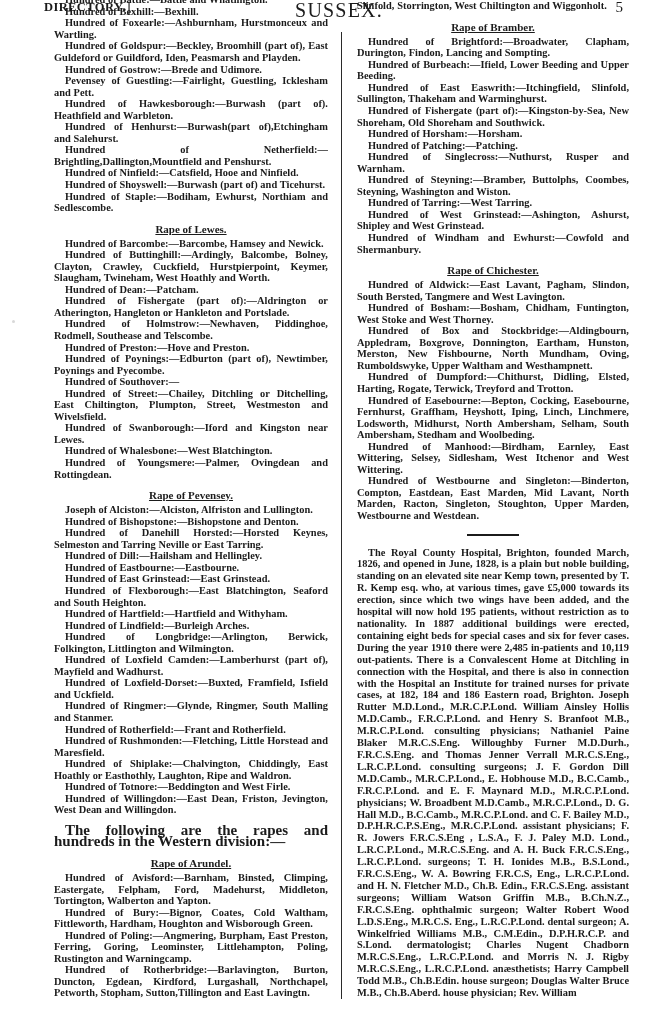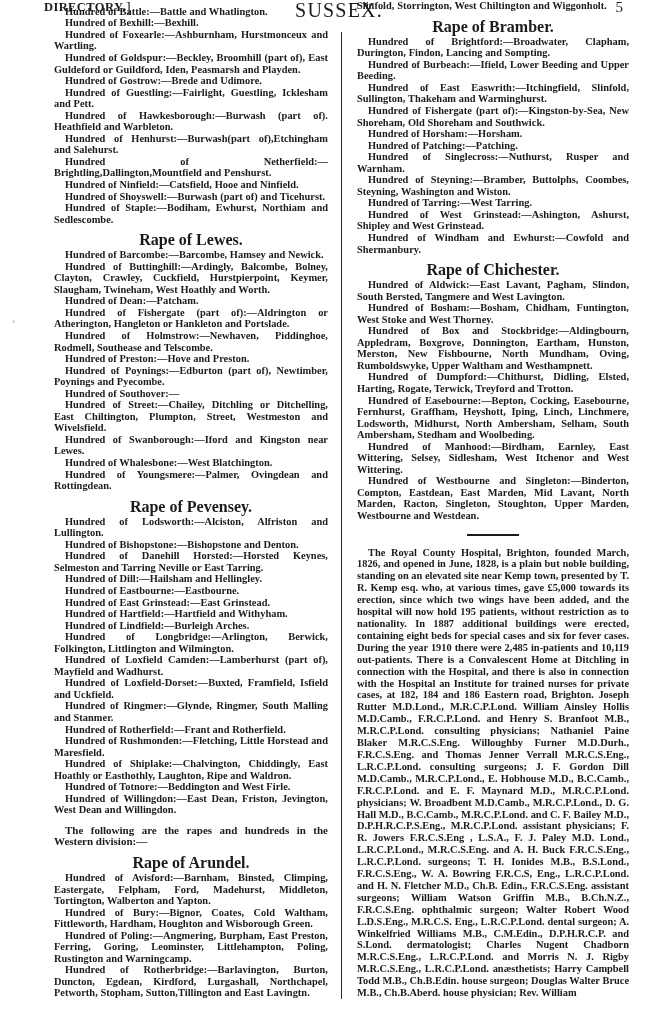--- a/index.html
+++ b/index.html
@@ -92,27 +92,28 @@
     line-height: 11.55px;
     text-align: justify;
     text-indent: 11px;
     letter-spacing: 0.02px;
     word-spacing: 0.1px;
     font-weight: bold;
   }
   .section-head {
     margin: 9px 0 3px 0;
     text-align: center;
-    font-size: 16px;
+    font-size: 11px;
     font-weight: bold;
     line-height: 12px;
+    text-decoration: underline;
   }
   .note {
     margin: 9px 0 0 0;
-    font-size: 11px;
+    font-size: 15px;
     line-height: 11.55px;
     text-align: justify;
     text-indent: 11px;
     font-weight: bold;
   }
   .divider {
     width: 52px;
     height: 2px;
     background: #1b1b1b;
     margin: 12px auto 11px auto;
@@ -154,21 +155,21 @@
   <div class="columns">
 
     <div class="col col-left">
 
       <div>
         <p class="entry">Hundred of Battle:—Battle and Whatlington.</p>
         <p class="entry">Hundred of Bexhill:—Bexhill.</p>
         <p class="entry">Hundred of Foxearle:—Ashburnham, Hurstmonceux and Wartling.</p>
         <p class="entry">Hundred of Goldspur:—Beckley, Broomhill (part of), East Guldeford or Guildford, Iden, Peasmarsh and Playden.</p>
         <p class="entry">Hundred of Gostrow:—Brede and Udimore.</p>
-        <p class="entry">Hundred of Guestling:—Fairlight, Guestling, Icklesham and Pett.</p>
+        <p class="entry">Pevensey of Guestling:—Fairlight, Guestling, Icklesham and Pett.</p>
         <p class="entry">Hundred of Hawkesborough:—Burwash (part of). Heathfield and Warbleton.</p>
         <p class="entry">Hundred of Henhurst:—Burwash(part of),Etchingham and Salehurst.</p>
         <p class="entry">Hundred of Netherfield:—Brightling,Dallington,Mountfield and Penshurst.</p>
         <p class="entry">Hundred of Ninfield:—Catsfield, Hooe and Ninfield.</p>
         <p class="entry">Hundred of Shoyswell:—Burwash (part of) and Ticehurst.</p>
         <p class="entry">Hundred of Staple:—Bodiham, Ewhurst, Northiam and Sedlescombe.</p>
       </div>
 
       <div class="section-head">Rape of Lewes.</div>
       <div>
@@ -181,26 +182,27 @@
         <p class="entry">Hundred of Poynings:—Edburton (part of), Newtimber, Poynings and Pyecombe.</p>
         <p class="entry">Hundred of Southover:—</p>
         <p class="entry">Hundred of Street:—Chailey, Ditchling or Ditchelling, East Chiltington, Plumpton, Street, Westmeston and Wivelsfield.</p>
         <p class="entry">Hundred of Swanborough:—Iford and Kingston near Lewes.</p>
         <p class="entry">Hundred of Whalesbone:—West Blatchington.</p>
         <p class="entry">Hundred of Youngsmere:—Palmer, Ovingdean and Rottingdean.</p>
       </div>
 
       <div class="section-head">Rape of Pevensey.</div>
       <div>
-        <p class="entry">Hundred of Lodsworth:—Alciston, Alfriston and Lullington.</p>
+        <p class="entry">Joseph of Alciston:—Alciston, Alfriston and Lullington.</p>
         <p class="entry">Hundred of Bishopstone:—Bishopstone and Denton.</p>
         <p class="entry">Hundred of Danehill Horsted:—Horsted Keynes, Selmeston and Tarring Neville or East Tarring.</p>
         <p class="entry">Hundred of Dill:—Hailsham and Hellingley.</p>
         <p class="entry">Hundred of Eastbourne:—Eastbourne.</p>
         <p class="entry">Hundred of East Grinstead:—East Grinstead.</p>
+        <p class="entry">Hundred of Flexborough:—East Blatchington, Seaford and South Heighton.</p>
         <p class="entry">Hundred of Hartfield:—Hartfield and Withyham.</p>
         <p class="entry">Hundred of Lindfield:—Burleigh Arches.</p>
         <p class="entry">Hundred of Longbridge:—Arlington, Berwick, Folkington, Littlington and Wilmington.</p>
         <p class="entry">Hundred of Loxfield Camden:—Lamberhurst (part of), Mayfield and Wadhurst.</p>
         <p class="entry">Hundred of Loxfield-Dorset:—Buxted, Framfield, Isfield and Uckfield.</p>
         <p class="entry">Hundred of Ringmer:—Glynde, Ringmer, South Malling and Stanmer.</p>
         <p class="entry">Hundred of Rotherfield:—Frant and Rotherfield.</p>
         <p class="entry">Hundred of Rushmonden:—Fletching, Little Horstead and Maresfield.</p>
         <p class="entry">Hundred of Shiplake:—Chalvington, Chiddingly, East Hoathly or Easthothly, Laughton, Ripe and Waldron.</p>
         <p class="entry">Hundred of Totnore:—Beddington and West Firle.</p>

